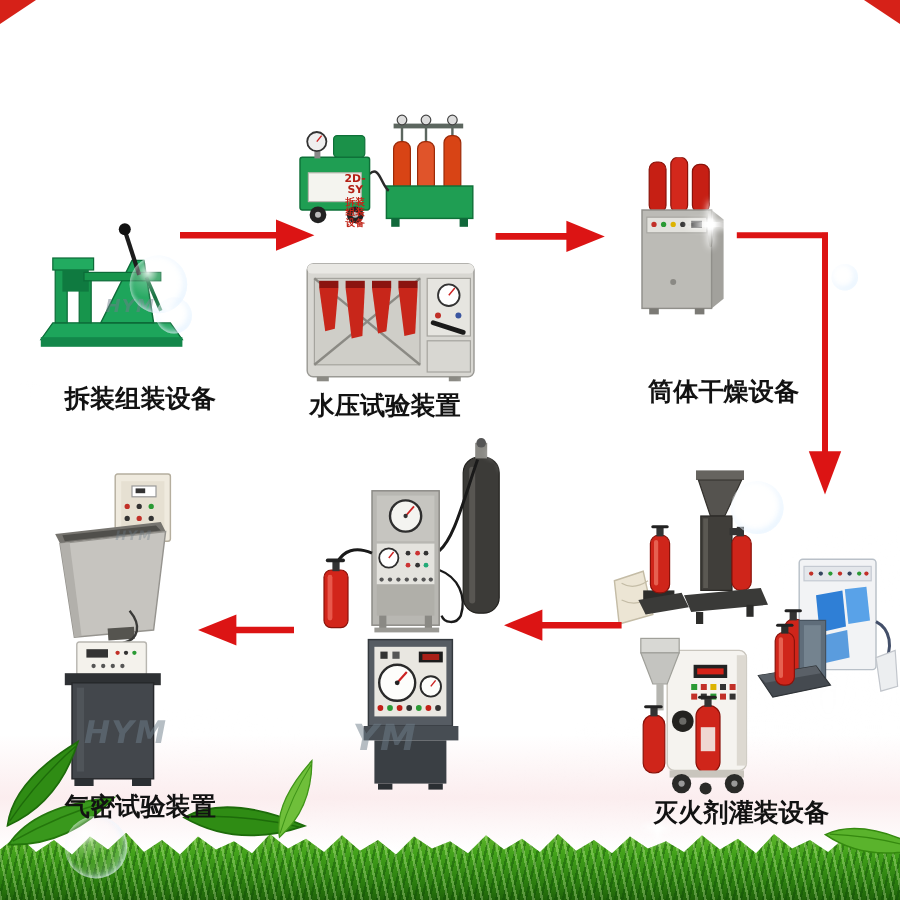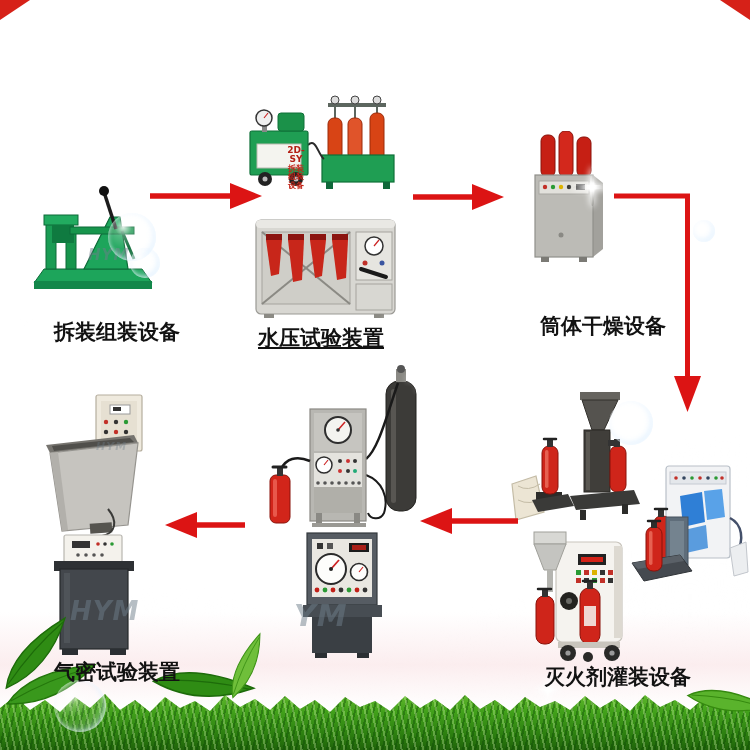--- a/index.html
+++ b/index.html
@@ -404,21 +404,21 @@
       <line x1="518" y1="521" x2="450" y2="521" stroke="#dc1414" stroke-width="5.5"></line>
       <polygon points="452,508 420,521 452,534" fill="#dc1414"></polygon>
     </g>
     <g>
       <line x1="245" y1="525" x2="195" y2="525" stroke="#dc1414" stroke-width="5.5"></line>
       <polygon points="197,512 165,525 197,538" fill="#dc1414"></polygon>
     </g>
   </svg>
 
   <div class="nodelabel" style="left:54px;  top:318px;">拆装组装设备</div>
-  <div class="nodelabel" style="left:258px; top:324px;text-decoration:underline;">水压试验装置</div>
+  <div class="nodelabel" style="left:258px; top:324px;">水压试验装置</div>
   <div class="nodelabel" style="left:540px; top:312px;">筒体干燥设备</div>
   <div class="nodelabel" style="left:54px;  top:658px;">气密试验装置</div>
   <div class="nodelabel" style="left:544px; top:663px;">灭火剂灌装设备</div>
 
   <div id="grass"></div>
   <div class="leaf" style="left:-10px; top:630px; width:95px; height:48px; transform:rotate(-38deg);">
     <svg viewBox="0 0 100 44">
         <path d="M2,30 Q30,2 96,10 Q50,42 2,30 Z" fill="#2f8c14" stroke="#1d6b0a" stroke-width="1.5"></path>
         <path d="M6,28 Q50,14 92,12" stroke="#1d6b0a" stroke-width="1.2" fill="none"></path>
       </svg>

